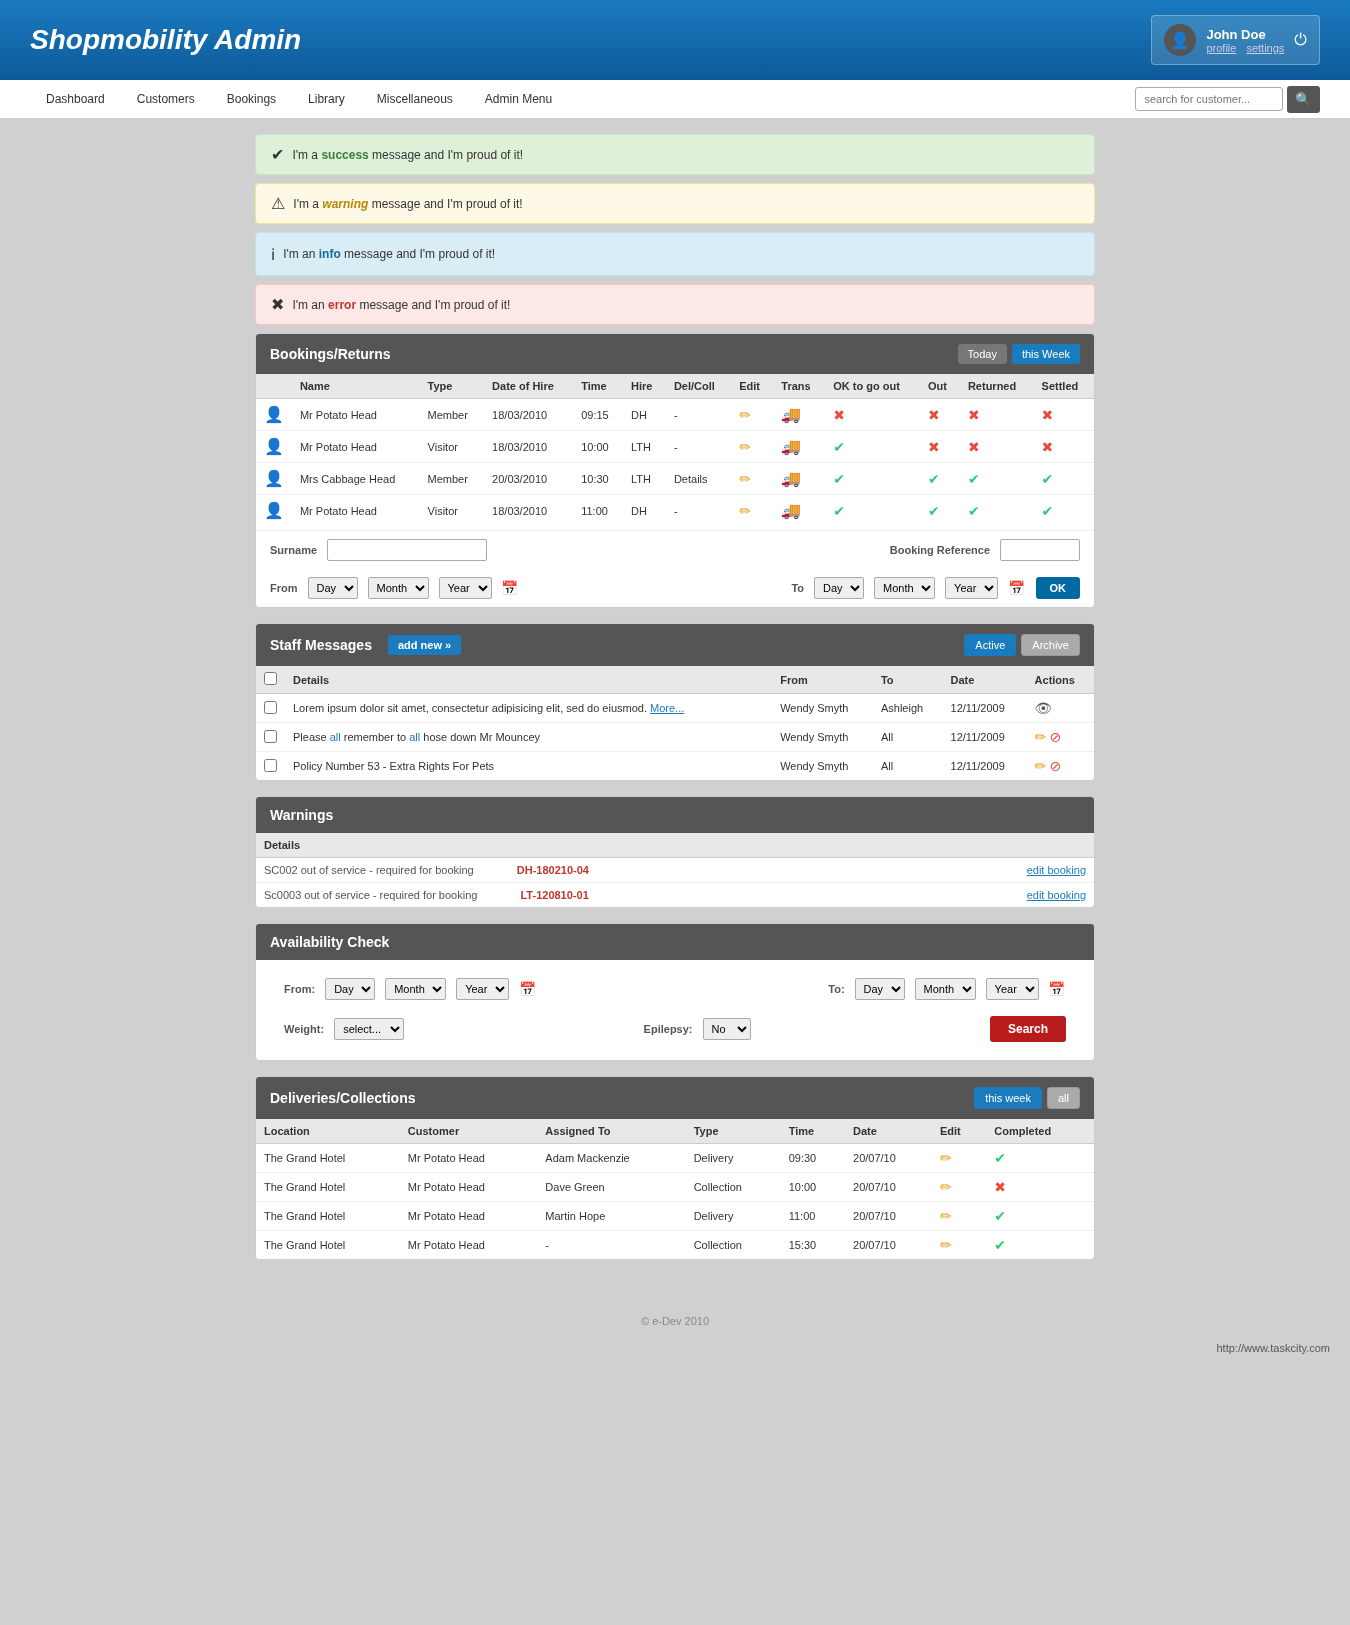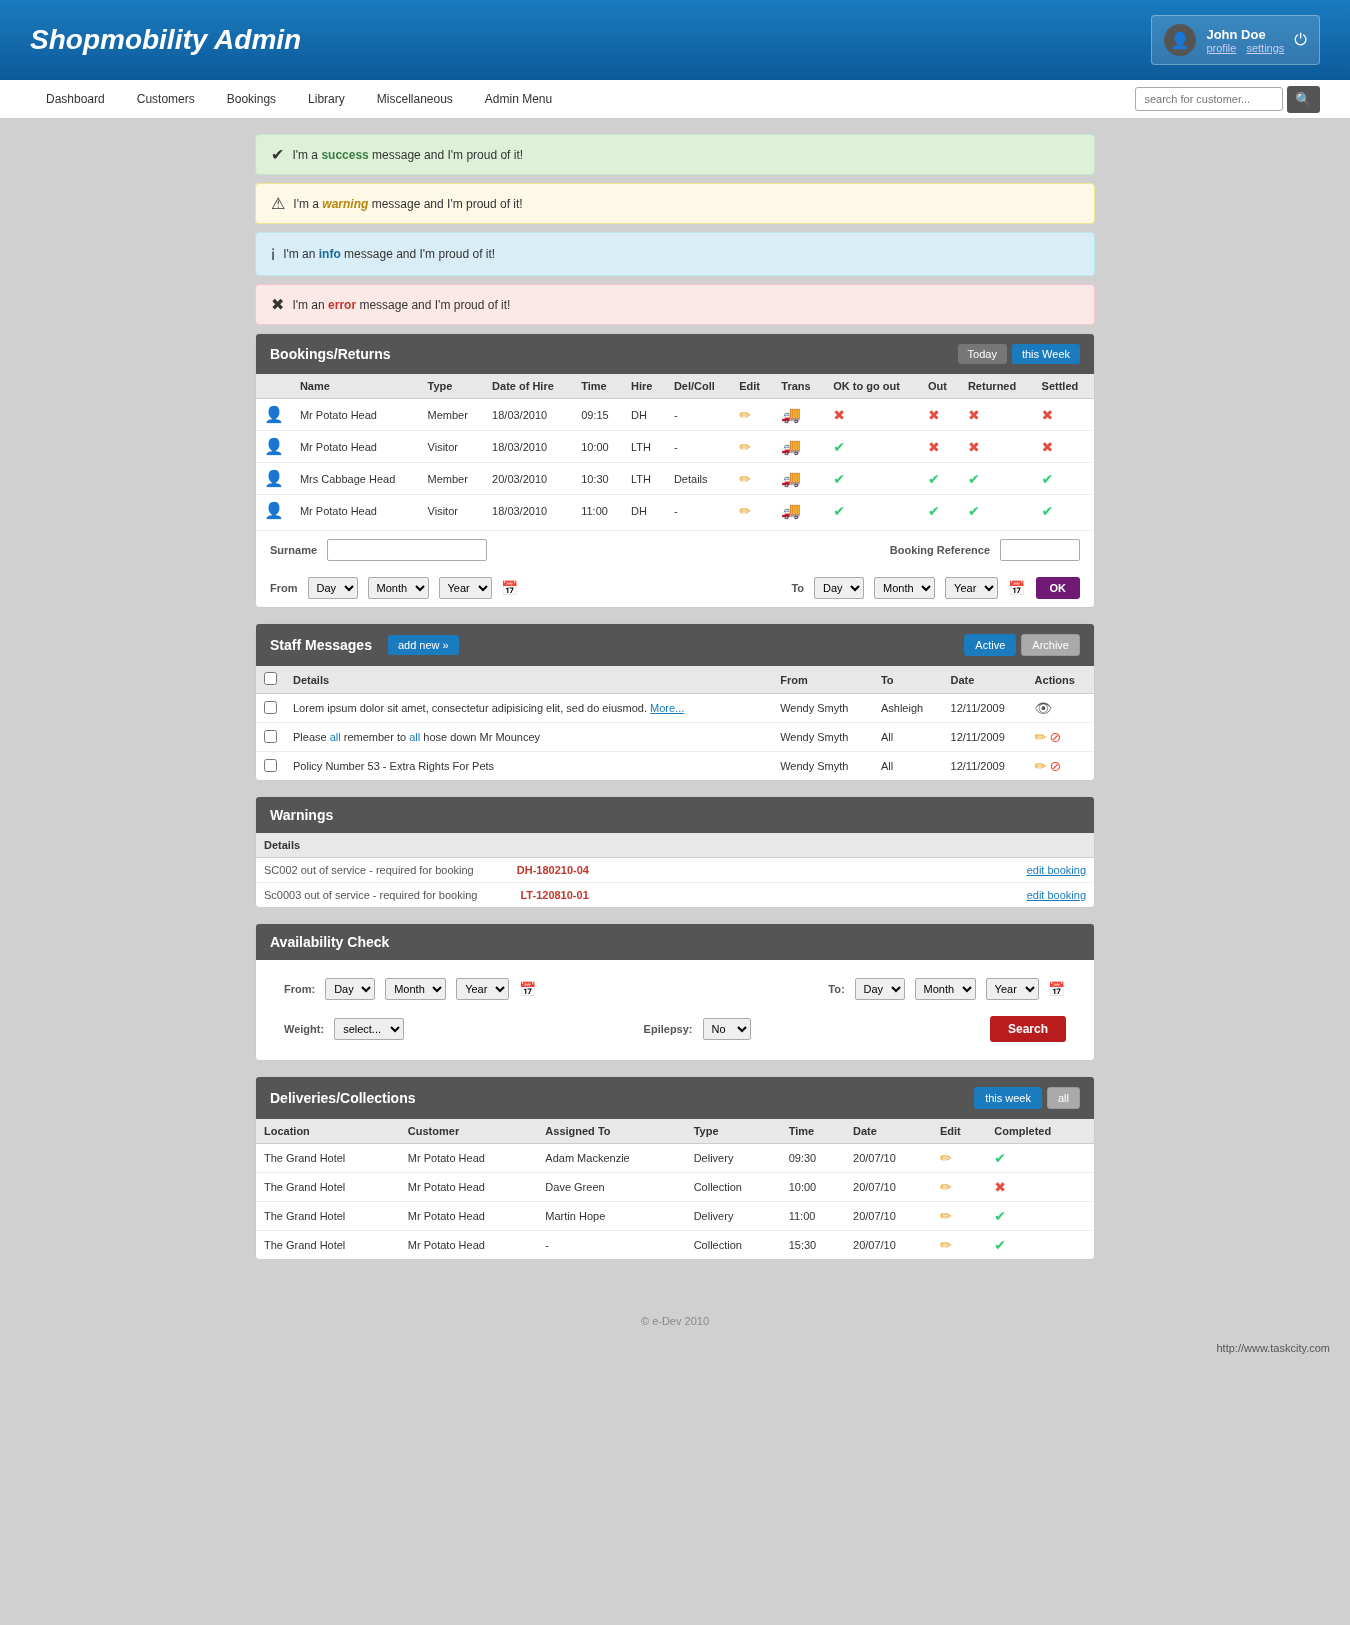--- a/index.html
+++ b/index.html
@@ -60,40 +60,40 @@
     .icon-person { color: #6699cc; font-size: 16px; }
     .icon-truck { font-size: 16px; cursor: pointer; }
     .icon-eye { color: #555; font-size: 14px; cursor: pointer; }
     .icon-cancel { color: #e74c3c; font-size: 14px; cursor: pointer; }
 
     
     .form-row { padding: 8px 14px; display: flex; align-items: center; gap: 10px; flex-wrap: wrap; }
     .form-row label { font-size: 11px; font-weight: bold; color: #555; }
     .form-row input[type=text] { padding: 4px 6px; border: 1px solid #aaa; border-radius: 2px; font-size: 11px; }
     .form-row select { padding: 3px 4px; border: 1px solid #aaa; border-radius: 2px; font-size: 11px; }
-    .ok-btn { background: #701a75; color: white; border: none; padding: 5px 14px; border-radius: 3px; font-size: 11px; cursor: pointer; font-weight: bold; }
+    .ok-btn { background: #0369a1; color: white; border: none; padding: 5px 14px; border-radius: 3px; font-size: 11px; cursor: pointer; font-weight: bold; }
     .cal-icon { font-size: 14px; color: #555; cursor: pointer; }
 
     
     .cb { width: 13px; height: 13px; }
 
     
     .warn-detail { color: #555; }
     .warn-detail strong { color: #c0392b; padding-left: 40px; }
     .edit-link { color: #1a7bbf; text-decoration: underline; cursor: pointer; font-size: 11px; margin-top: 24px; }
 
     
     .avail-section { padding: 10px 14px; }
     .search-avail-btn { background: #b91c1c; color: white; border: none; padding: 6px 18px; border-radius: 3px; font-size: 12px; cursor: pointer; font-weight: bold; }
 
     
     #footer { text-align: center; padding: 10px; font-size: 11px; color: #888; }
     #footer-right { text-align: right; padding: 5px 20px; font-size: 11px; color: #555; }
 
-    .add-new-btn { background: #1a7bbf; color: white; border: none; padding: 4px 10px; border-radius: 3px; font-size: 11px; cursor: pointer; margin-left: 8px; }
+    .add-new-btn { background: #1a7bbf; color: white; border: none; padding: 4px 10px; border-radius: 3px; font-size: 11px; cursor: pointer; margin-left: 8px; font-weight: bold; }
 
     .tab-btn { padding: 4px 10px; font-size: 11px; border: 1px solid #999; cursor: pointer; border-radius: 3px; }
     .tab-btn-active { background: #1a7bbf; color: white; border-color: #1a7bbf; }
     .tab-btn-inactive { background: #aaa; color: white; border-color: #999; }
 
     .blue-text { color: #1a7bbf; }
     .morelink { color: #1a7bbf; text-decoration: underline; cursor: pointer; }
   </style>
 </head>
 <body>

